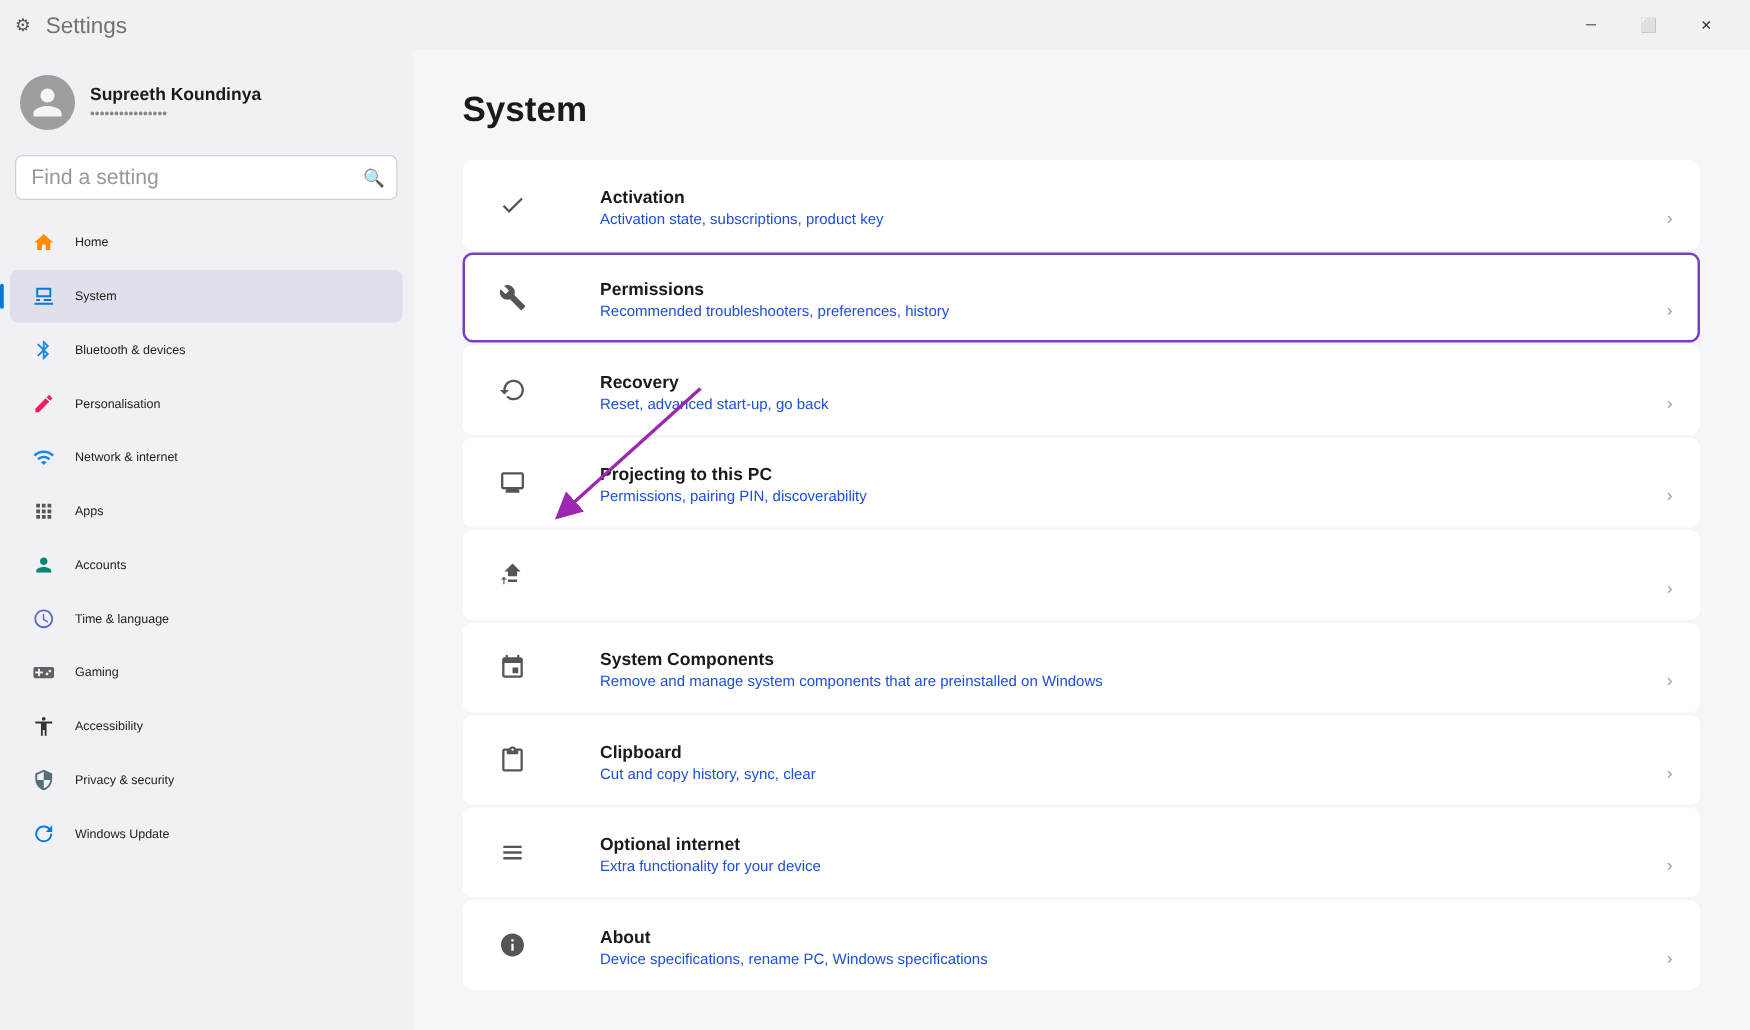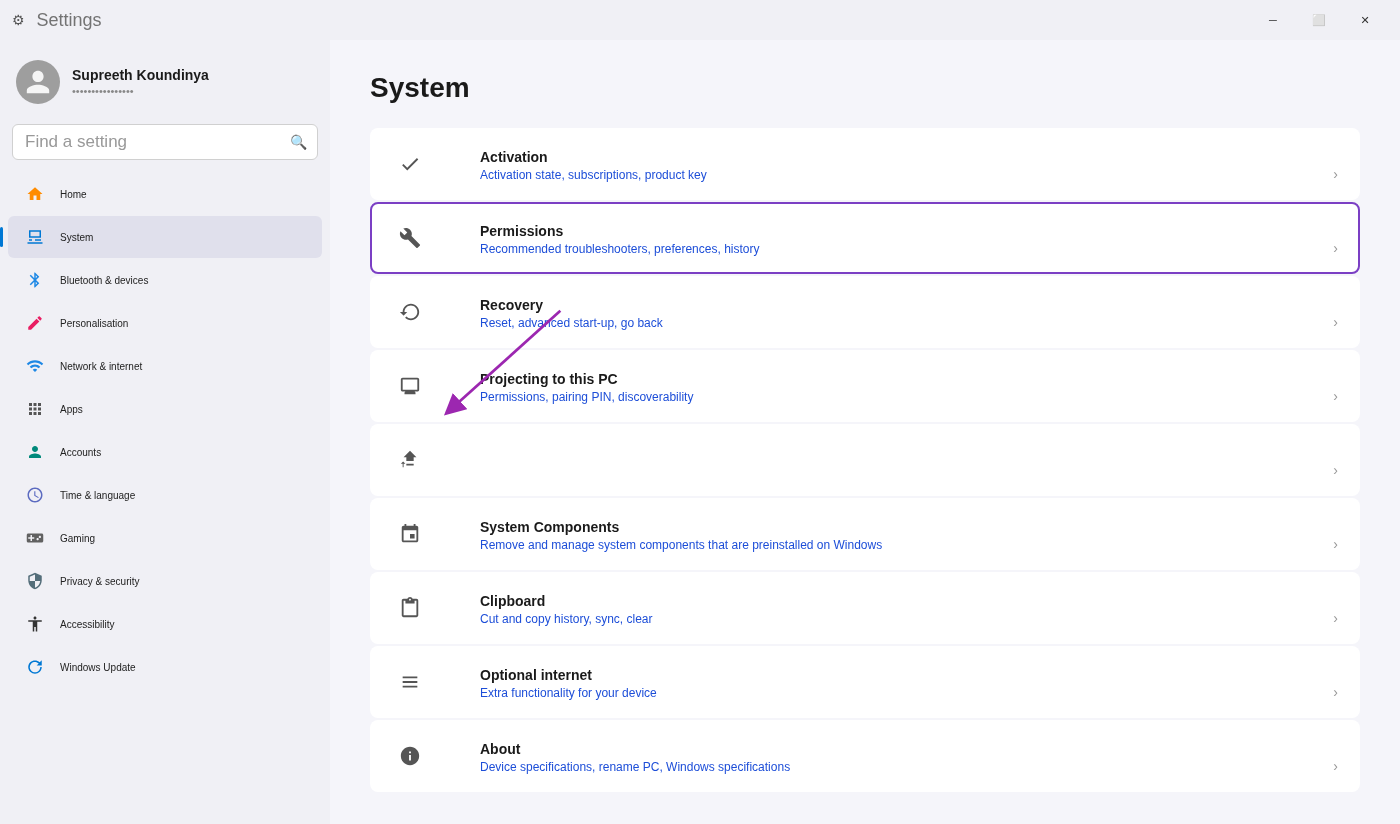--- a/index.html
+++ b/index.html
@@ -334,34 +334,34 @@
   </div>
         <div class="nav-item">
     <span class="nav-icon icon-gaming">
             <svg width="18" height="18" viewBox="0 0 24 24" fill="#616161">
               <path d="M21 6H3c-1.1 0-2 .9-2 2v8c0 1.1.9 2 2 2h18c1.1 0 2-.9 2-2V8c0-1.1-.9-2-2-2zm-10 7H8v3H6v-3H3v-2h3V8h2v3h3v2zm4.5 2c-.83 0-1.5-.67-1.5-1.5S14.67 12 15.5 12s1.5.67 1.5 1.5S16.33 15 15.5 15zm3-3c-.83 0-1.5-.67-1.5-1.5S17.67 9 18.5 9s1.5.67 1.5 1.5S19.33 12 18.5 12z"></path>
             </svg>
           </span>
     <span class="nav-label">Gaming</span>
   </div>
         <div class="nav-item">
+    <span class="nav-icon icon-accessibility">
+            <svg width="18" height="18" viewBox="0 0 24 24" fill="#333">
+              <path d="M12 2c1.1 0 2 .9 2 2s-.9 2-2 2-2-.9-2-2 .9-2 2-2zm9 7h-6v13h-2v-6h-2v6H9V9H3V7h18v2z"></path>
+            </svg>
+          </span>
+    <span class="nav-label">Accessibility</span>
+  </div>
+        <div class="nav-item">
     <span class="nav-icon icon-privacy">
             <svg width="18" height="18" viewBox="0 0 24 24" fill="#546e7a">
               <path d="M12 1L3 5v6c0 5.55 3.84 10.74 9 12 5.16-1.26 9-6.45 9-12V5l-9-4zm0 10.99h7c-.53 4.12-3.28 7.79-7 8.94V12H5V6.3l7-3.11v8.8z"></path>
             </svg>
           </span>
     <span class="nav-label">Privacy &amp; security</span>
-  </div>
-        <div class="nav-item">
-    <span class="nav-icon icon-accessibility">
-            <svg width="18" height="18" viewBox="0 0 24 24" fill="#333">
-              <path d="M12 2c1.1 0 2 .9 2 2s-.9 2-2 2-2-.9-2-2 .9-2 2-2zm9 7h-6v13h-2v-6h-2v6H9V9H3V7h18v2z"></path>
-            </svg>
-          </span>
-    <span class="nav-label">Accessibility</span>
   </div>
         <div class="nav-item">
     <span class="nav-icon icon-update">
             <svg width="18" height="18" viewBox="0 0 24 24" fill="#0078d4">
               <path d="M21 10.12h-6.78l2.74-2.82c-2.73-2.7-7.15-2.8-9.88-.1-2.73 2.71-2.73 7.08 0 9.79 2.73 2.71 7.15 2.71 9.88 0C18.32 15.65 19 14.08 19 12.1h2c0 1.98-.88 4.55-2.64 6.29-3.51 3.48-9.21 3.48-12.72 0-3.5-3.47-3.53-9.11-.02-12.58 3.51-3.47 9.14-3.47 12.65 0L21 3v7.12z"></path>
             </svg>
           </span>
     <span class="nav-label">Windows Update</span>
   </div>
       </div>

